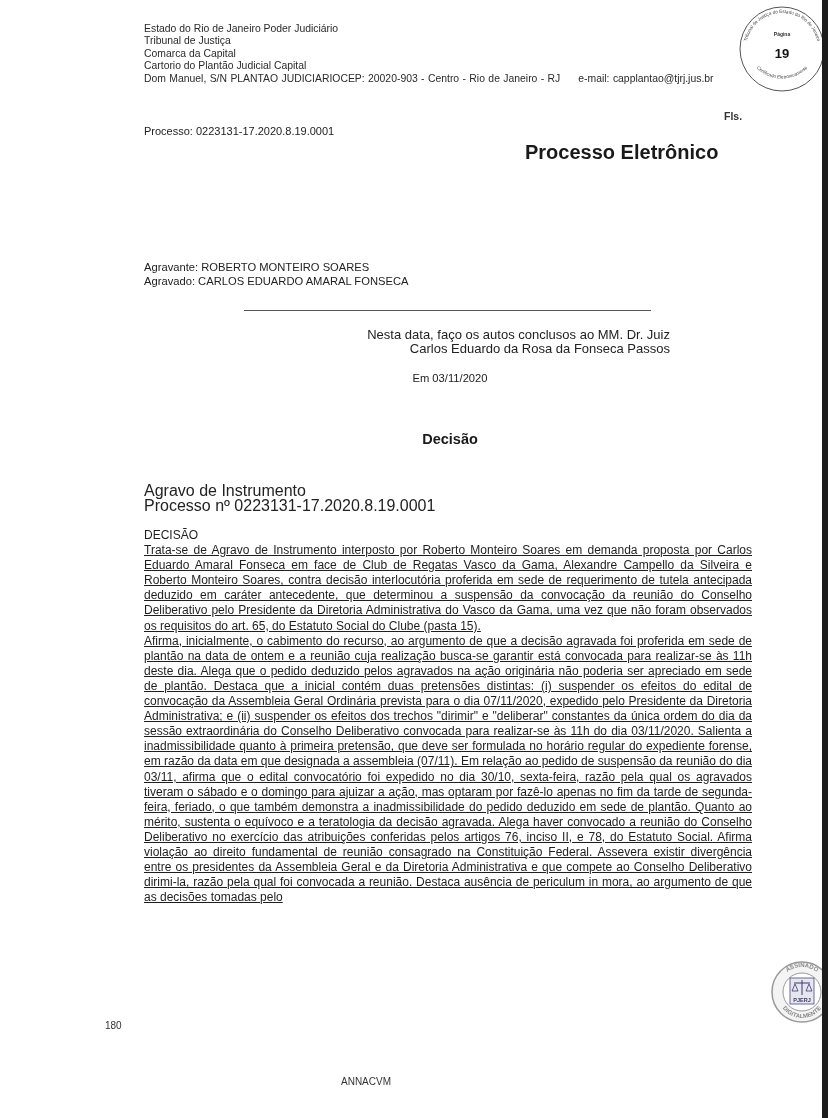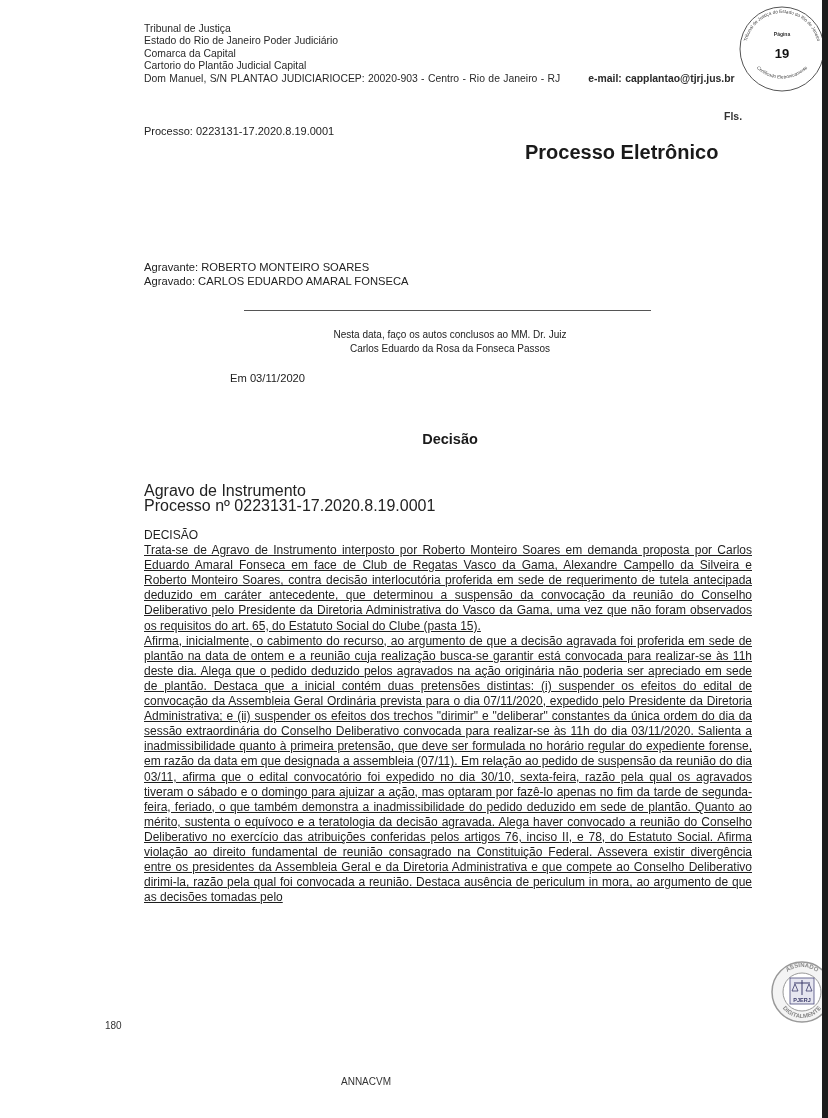--- a/index.html
+++ b/index.html
@@ -7,47 +7,47 @@
     width: 828px; height: 1118px; position: relative; overflow: hidden;
     background: #ffffff;
     font-family: "Liberation Sans", sans-serif;
     color: #1e1e1e;
   }
   .page { position: absolute; left: 0; top: 0; width: 822px; height: 1118px; background: #ffffff; overflow: hidden; }
   .edge-bar { position: absolute; right: 0; top: 0; width: 6px; height: 1118px; background: #1c1c1c; }
   .hdr { position: absolute; left: 144px; top: 23px; font-size: 10.4px; line-height: 12.4px; color: #2a2a2a; }
   .hdr div { white-space: nowrap; }
   .hdr .addr { word-spacing: 0.5px; }
-  .hdr .addr .email { margin-left: 28px; font-weight: bold; }
+  .hdr .addr .email { margin-left: 18px; }
   .stamp { position: absolute; left: 732px; top: 3px; width: 100px; height: 90px; }
   .fls { position: absolute; left: 724px; top: 110px; font-size: 10.5px; font-weight: bold; color: #333; }
   .processo-top { position: absolute; left: 144px; top: 125px; font-size: 11px; font-weight: normal; color: #222; }
   .proc-ele { position: absolute; left: 525px; top: 141px; font-size: 20px; font-weight: bold; color: #1a1a1a; }
   .classe { position: absolute; left: 144px; top: 197px; font-size: 12px; color: #222; }
   .partes { position: absolute; left: 144px; top: 229px; font-size: 11.2px; line-height: 13.6px; color: #222; margin-top: 32px; }
   .rule { position: absolute; left: 244px; top: 310px; width: 407px; height: 1px; background: #555; }
-  .concl { position: absolute; left: 230px; top: 328px; width: 440px; text-align: center; font-size: 10px; line-height: 14px; color: #222; }
-  .em-data { position: absolute; left: 230px; top: 372px; width: 440px; font-size: 11.2px; color: #222; }
+  .concl { position: absolute; left: 230px; top: 328px; width: 440px; text-align: right; font-size: 13px; line-height: 14px; color: #222; }
+  .em-data { position: absolute; left: 230px; top: 372px; width: 440px; text-align: center; font-size: 11.2px; color: #222; }
   .decisao-title { position: absolute; left: 230px; top: 431px; width: 440px; text-align: center; font-size: 14.5px; font-weight: bold; color: #1a1a1a; }
   .ag-block { position: absolute; left: 144px; top: 483px; font-size: 16px; line-height: 15.4px; color: #222; }
   .body-block { position: absolute; left: 144px; top: 528px; width: 608px; font-size: 12px; line-height: 15.1px; color: #1e1e1e; }
   .body-block .heading { display: block; }
   .body-block p { margin: 0; text-align: justify; text-decoration: underline; }
   .footer-left { position: absolute; left: 105px; top: 1020px; font-size: 10px; color: #333; }
   .footer-center { position: absolute; left: 341px; top: 1076px; font-size: 10px; color: #333; }
   .seal { position: absolute; left: 768px; top: 958px; width: 70px; height: 66px; }
 </style>
 </head>
 <body>
 
 <div class="page">
 
   <div class="hdr">
+    <div>Estado do Rio de Janeiro Poder Judiciário</div>
     <div>Tribunal de Justiça</div>
-    <div>Estado do Rio de Janeiro Poder Judiciário</div>
     <div>Comarca da Capital</div>
     <div>Cartorio do Plantão Judicial Capital</div>
     <div class="addr"><span>Dom Manuel, S/N PLANTAO JUDICIARIOCEP: 20020-903 - Centro - Rio de Janeiro - RJ</span><span class="email">e-mail: capplantao@tjrj.jus.br</span></div>
   </div>
 
   <svg class="stamp" viewBox="0 0 100 90">
     <defs>
       <path id="arcTop" d="M 14 46 A 36 36 0 0 1 86 46"></path>
       <path id="arcBot" d="M 18 56 A 36 36 0 0 0 82 56"></path>
     </defs>

